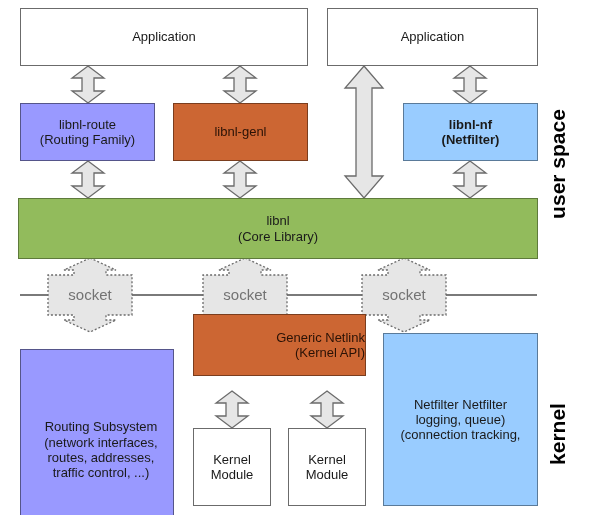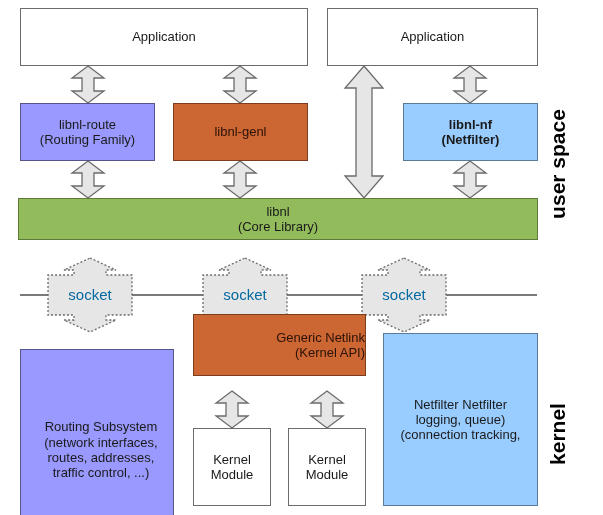--- a/index.html
+++ b/index.html
@@ -11,21 +11,21 @@
   .t1 { font-size:13px; }
   .t2 { font-size:13px; }
   .white { background:#ffffff; }
   .route { background:#9999ff; border-color:#55558a; }
   .genl { background:#cc6633; border-color:#7a3d1e; color:#2a1206; }
   .nf { background:#99ccff; border-color:#5a7a99; }
   .core { background:#92bb5c; border-color:#5e7a3b; }
   .vlabel { position:absolute; font-weight:bold; font-size:21px; color:#000;
             transform:rotate(-90deg); transform-origin:center center; white-space:nowrap; }
   svg.arrows { position:absolute; left:0; top:0; }
-  .sock-label { position:absolute; font-size:15px; color:#0369a1; width:80px; text-align:center; }
+  .sock-label { position:absolute; font-size:15px; color:#737373; width:80px; text-align:center; }
 </style>
 </head>
 <body>
 
 <svg class="arrows" width="603" height="515">
 
   <line x1="20" y1="295" x2="537" y2="295" stroke="#7a7a7a" stroke-width="2"></line>
   <g id="arrow-group">
       <path d="M88,66 L104,78 L94,78 L94,91 L104,91 L88,103 L72,91 L82,91 L82,78 L72,78 Z" fill="#e6e6e6" stroke="#6b6b6b" stroke-width="1.3"></path>
       <path d="M240,66 L256,78 L246,78 L246,91 L256,91 L240,103 L224,91 L234,91 L234,78 L224,78 Z" fill="#e6e6e6" stroke="#6b6b6b" stroke-width="1.3"></path>
@@ -56,21 +56,21 @@
   <span class="t2">(Routing Family)</span>
 </div>
 <div class="box genl" style="left:173px;top:103px;width:135px;height:58px;">
   <span class="t1">libnl-genl</span>
 </div>
 <div class="box nf" style="left:403px;top:103px;width:135px;height:58px;font-weight:bold;">
   <span class="t1">libnl-nf</span>
   <span class="t2">(Netfilter)</span>
 </div>
 
-<div class="box core" style="left:18px;top:198px;width:520px;height:42px;">
+<div class="box core" style="left:18px;top:198px;width:520px;height:61px;">
   <span class="t1">libnl</span>
   <span class="t2">(Core Library)</span>
 </div>
 
 <div class="sock-label" style="left:50px;top:286px;">socket</div>
 <div class="sock-label" style="left:205px;top:286px;">socket</div>
 <div class="sock-label" style="left:364px;top:286px;">socket</div>
 
 <div class="box route" style="left:20px;top:349px;width:154px;height:202px;padding-left:8px;">
   <span class="t1">Routing Subsystem</span>

